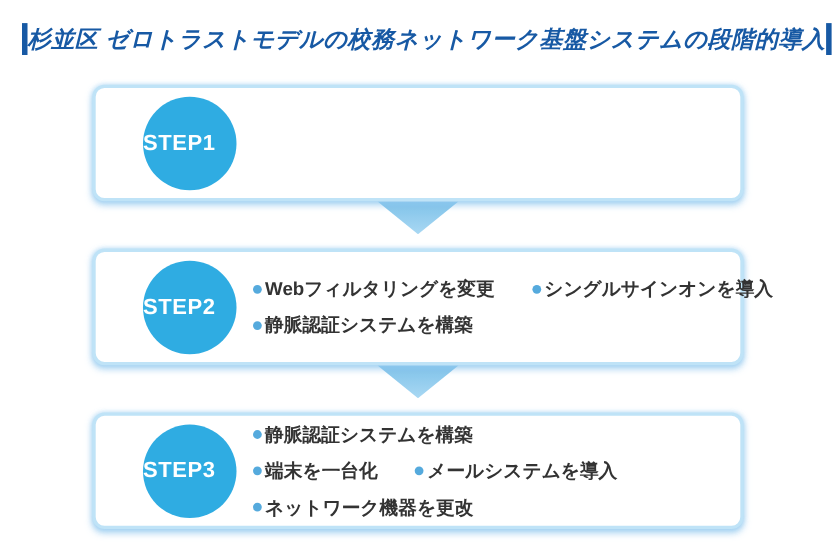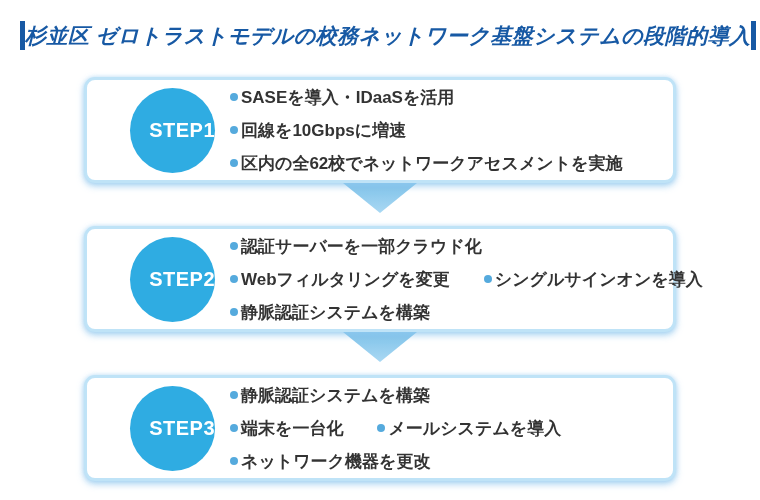--- a/index.html
+++ b/index.html
@@ -60,21 +60,21 @@
     z-index: 1;
   }
   .circle {
     width: 85px;
     height: 85px;
     border-radius: 50%;
     background: var(--step-circle-blue, #2face2);
     color: #ffffff;
     display: flex;
     align-items: center;
-    justify-content: flex-end;
+    justify-content: flex-start;
     font-size: 20px;
     font-weight: bold;
     letter-spacing: 0.5px;
     flex: none;
   }
   .items {
     margin-left: 15px;
     font-size: 17px;
     font-weight: bold;
     color: var(--body-text, #333333);
@@ -123,55 +123,29 @@
     <div class="title">杉並区 ゼロトラストモデルの校務ネットワーク基盤システムの段階的導入</div>
     <div class="vbar"></div>
   </div>
 
   <div class="steps">
 
     <div class="step">
       <div class="circle">
         <span>STEP1</span>
       </div>
-      <div class="items">
-        <div class="row">
-          <span class="item">
-            <span class="bullet"></span>
-            <span>SASEを導入・IDaaSを活用</span>
-          </span>
-        </div>
-        <div class="row">
-          <span class="item">
-            <span class="bullet"></span>
-            <span>回線を10Gbpsに増速</span>
-          </span>
-        </div>
-        <div class="row">
-          <span class="item">
-            <span class="bullet"></span>
-            <span>区内の全62校でネットワークアセスメントを実施</span>
-          </span>
-        </div>
-      </div>
     </div>
 
     <div class="arrow"></div>
 
     <div class="step">
       <div class="circle">
         <span>STEP2</span>
       </div>
       <div class="items">
-        <div class="row">
-          <span class="item">
-            <span class="bullet"></span>
-            <span>認証サーバーを一部クラウド化</span>
-          </span>
-        </div>
         <div class="row">
           <span class="item">
             <span class="bullet"></span>
             <span>Webフィルタリングを変更</span>
           </span>
           <span class="item">
             <span class="bullet"></span>
             <span>シングルサインオンを導入</span>
           </span>
         </div>

